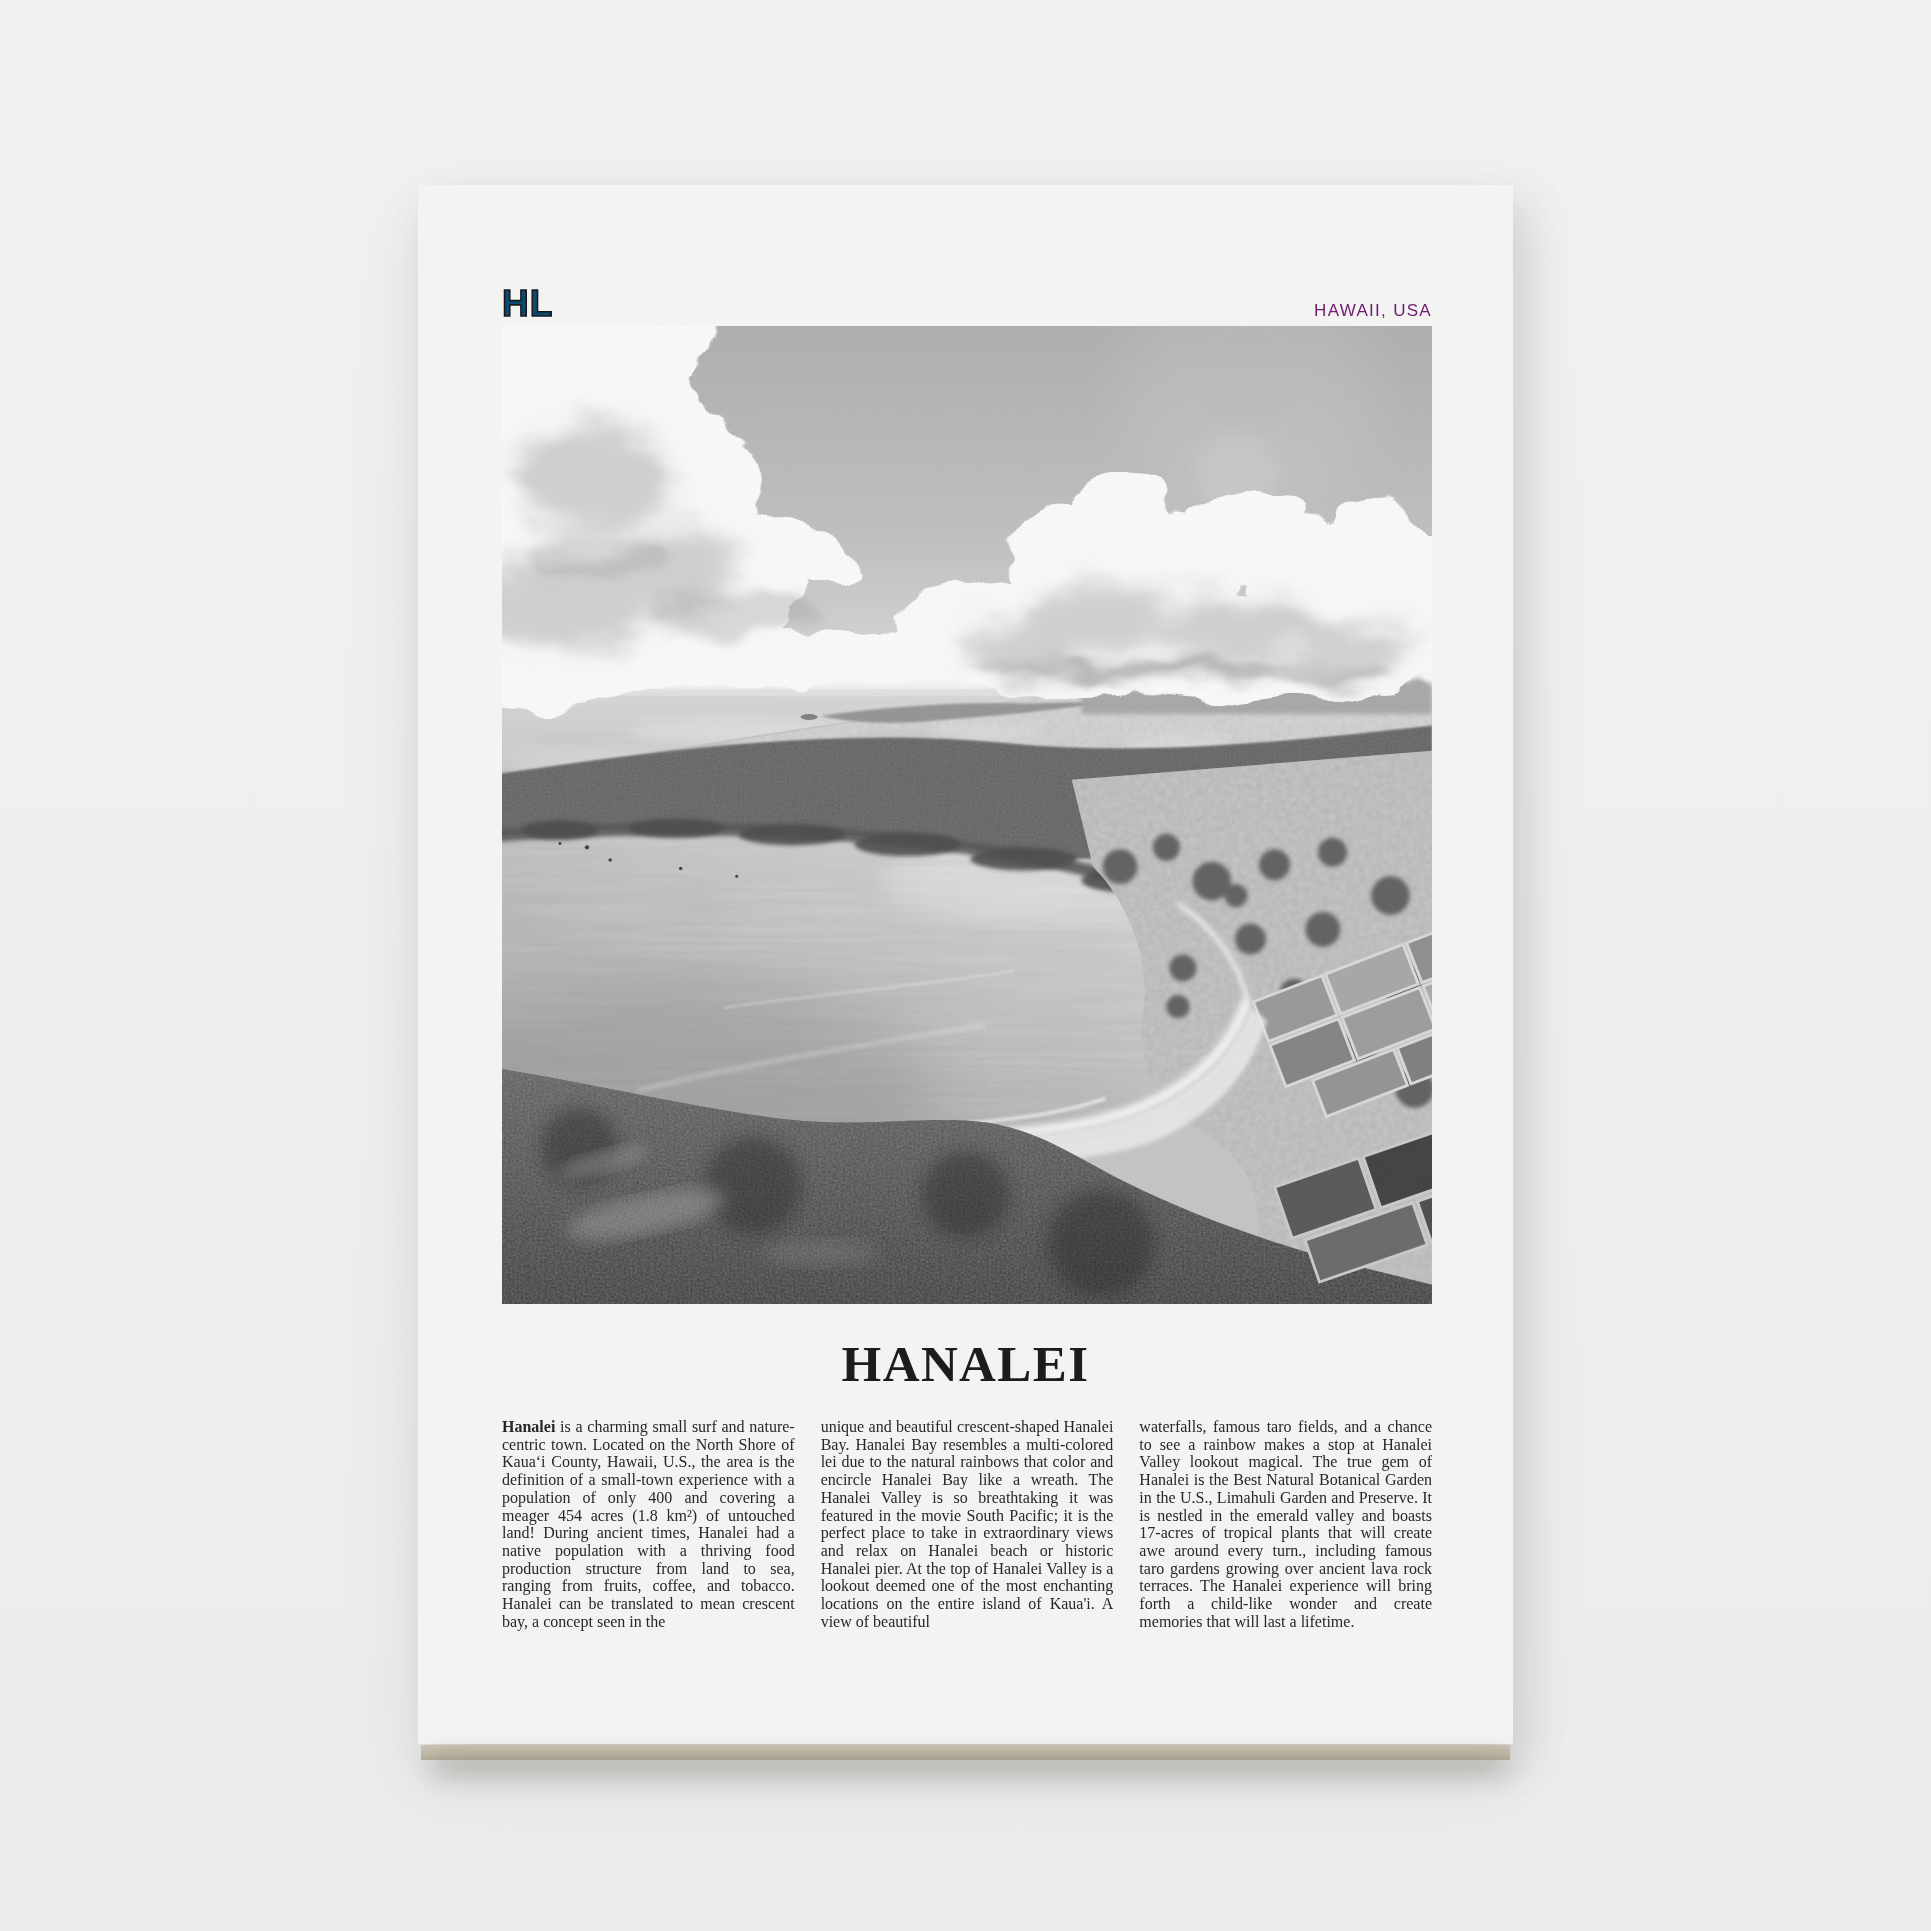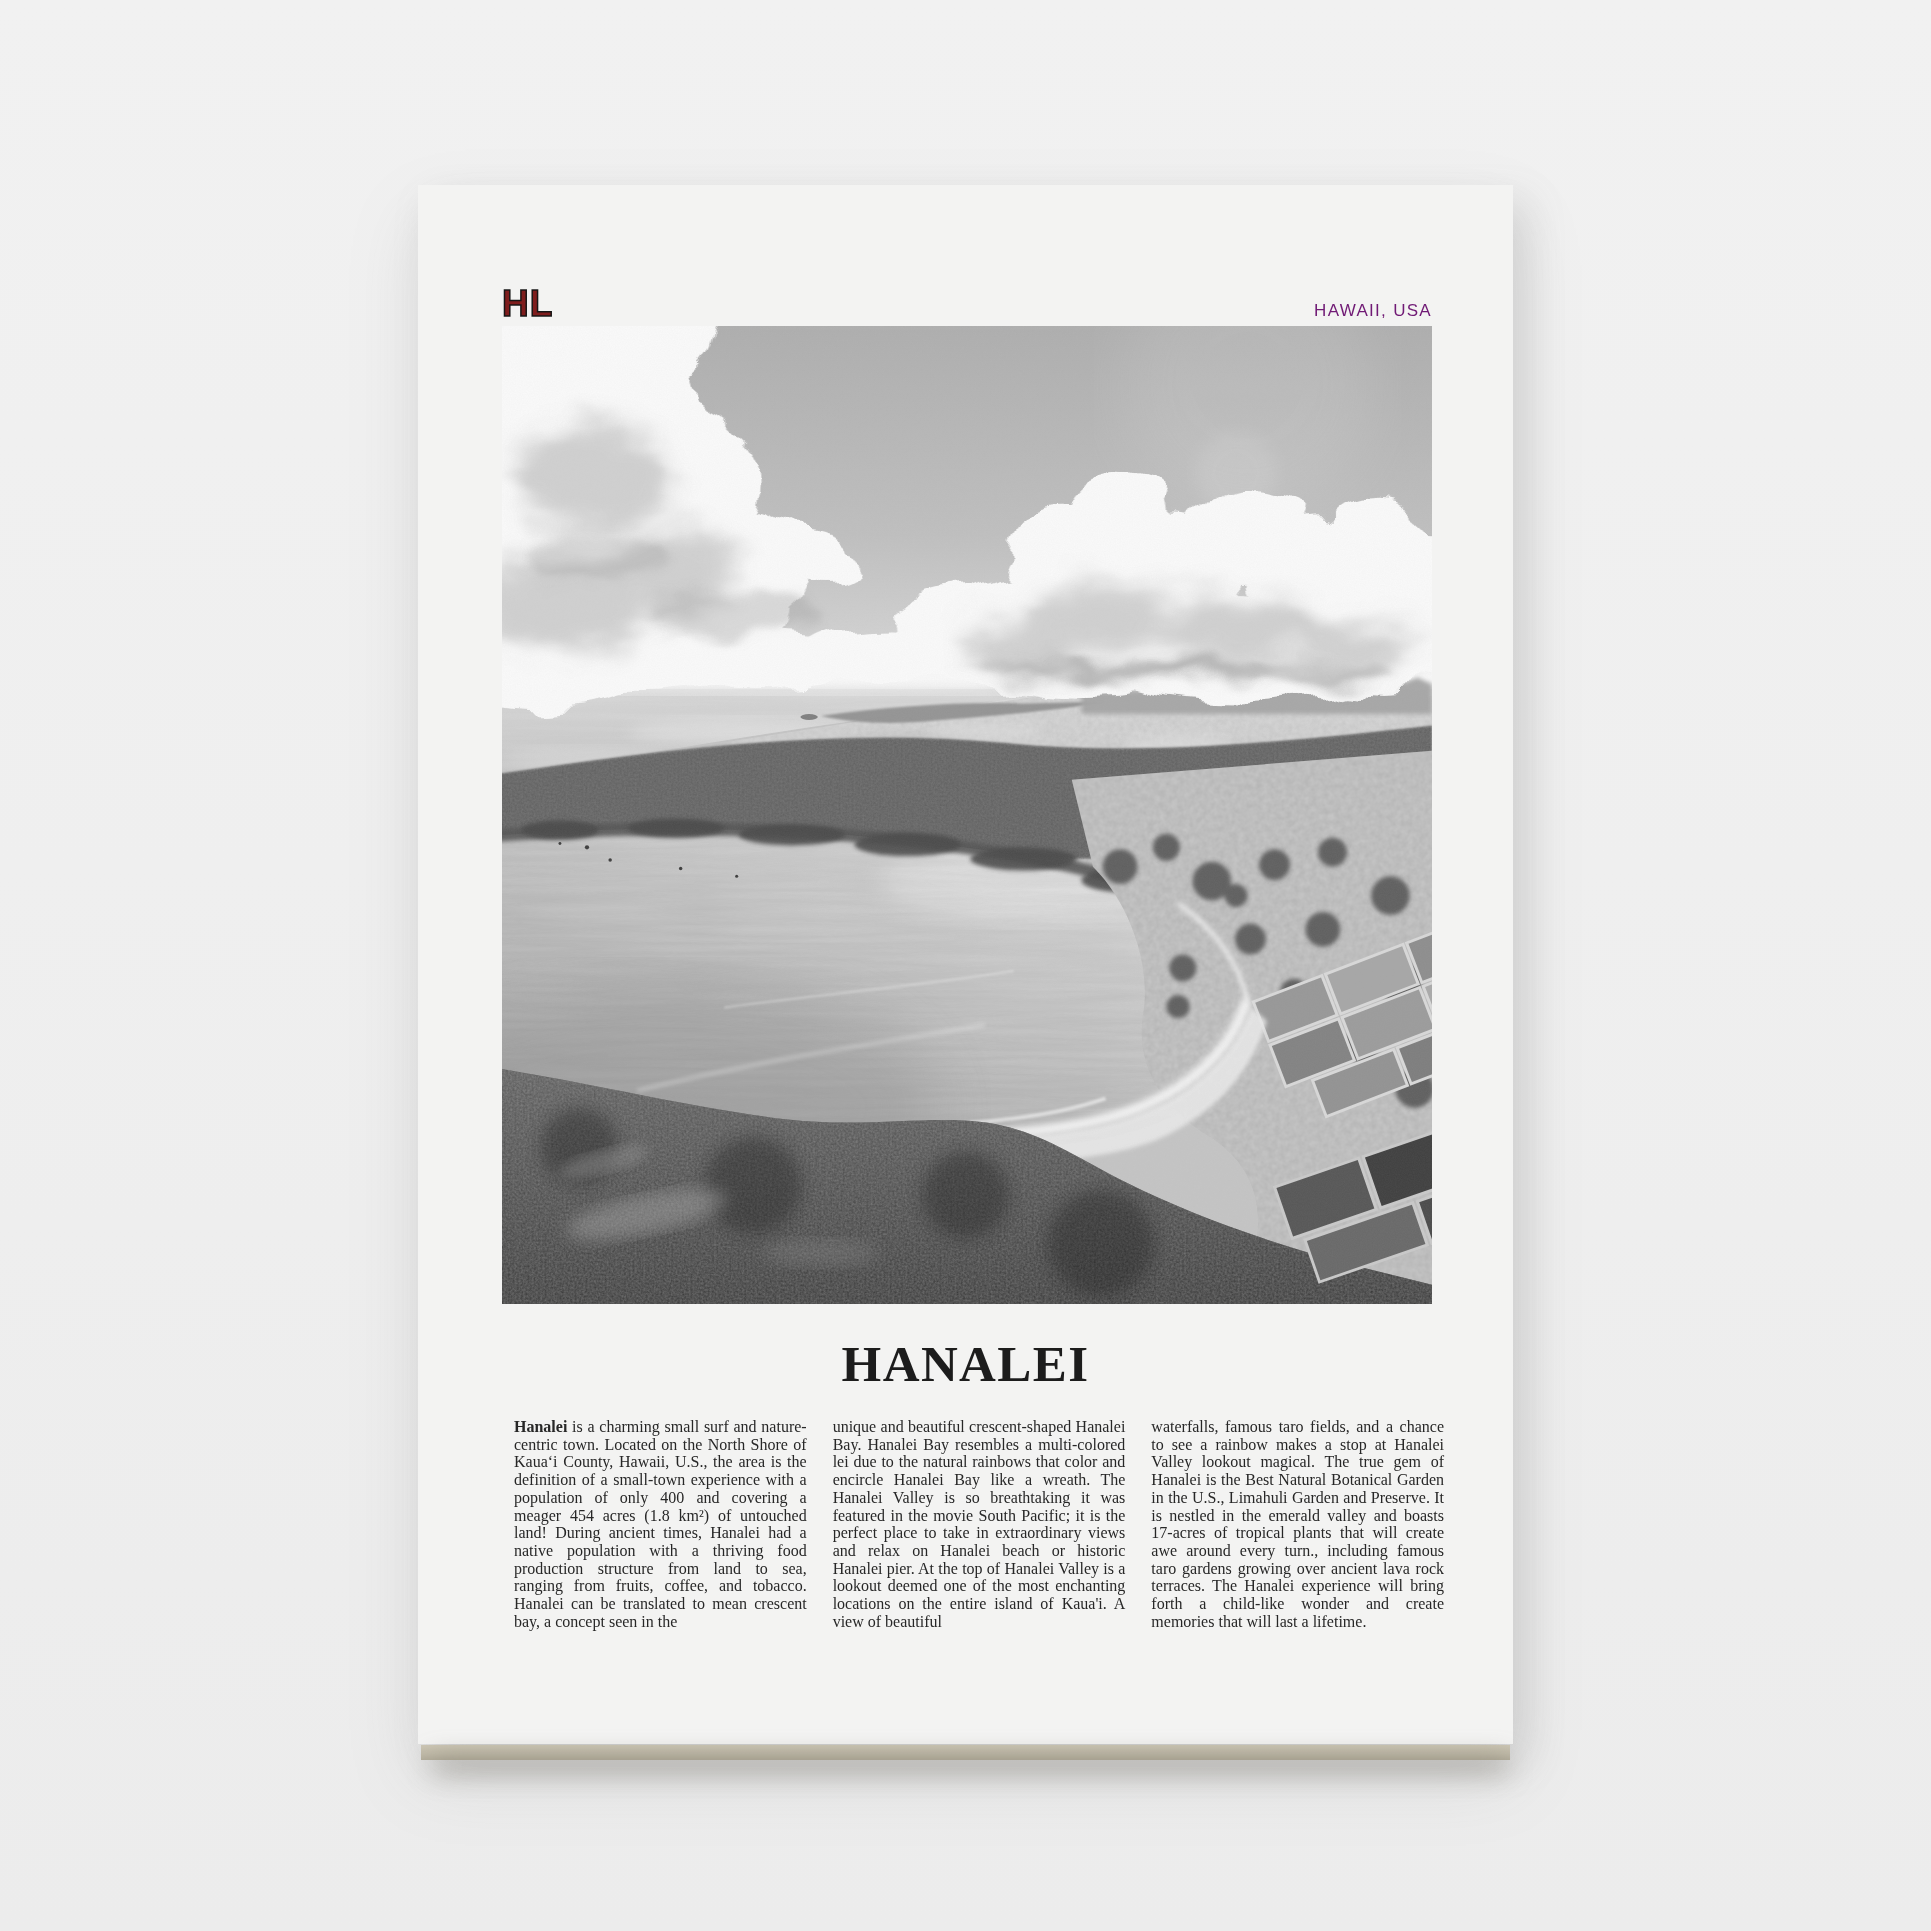--- a/index.html
+++ b/index.html
@@ -25,21 +25,21 @@
     position:absolute;left:433px;top:1758px;width:1074px;height:15.4px;
     background:rgba(118,114,102,.5);
     filter:blur(12.6px);
   }
   .poster-header{
     position:absolute;top:100px;left:84px;width:930px;
     display:flex;justify-content:space-between;align-items:flex-end;
   }
   .logo{
     font-size:37px;font-weight:bold;line-height:1;letter-spacing:1px;
-    color:#7f1d1d;-webkit-text-stroke:1.5px #161616;
+    color:#0c4a6e;-webkit-text-stroke:1.5px #161616;
   }
   .location{
     font-size:17px;line-height:1;letter-spacing:1.3px;color:#701a75;
     padding-bottom:2.9px;font-weight:400;
   }
   .photo-frame{
     position:absolute;top:141px;left:84px;width:930px;height:978px;
     overflow:hidden;background:#c4c4c4;
   }
   .photo-frame svg{display:block;width:100%;height:100%;}
@@ -48,21 +48,20 @@
     text-align:center;
     font-family:"Liberation Serif",serif;font-weight:bold;
     font-size:51px;line-height:1;letter-spacing:1.4px;color:#1c1c1c;
   }
   .columns{
     position:absolute;top:1233px;left:84px;width:930px;
     display:flex;gap:26px;
     font-family:"Liberation Serif",serif;
     font-size:16px;line-height:17.7px;color:#272727;
     text-align:justify;
-    margin-left:12px;
   }
   .columns p{margin:0;width:293px;}
   .lead{font-weight:bold;}
 </style>
 </head>
 <body>
 
 <div class="page-bg"></div>
 
 <div class="poster">

